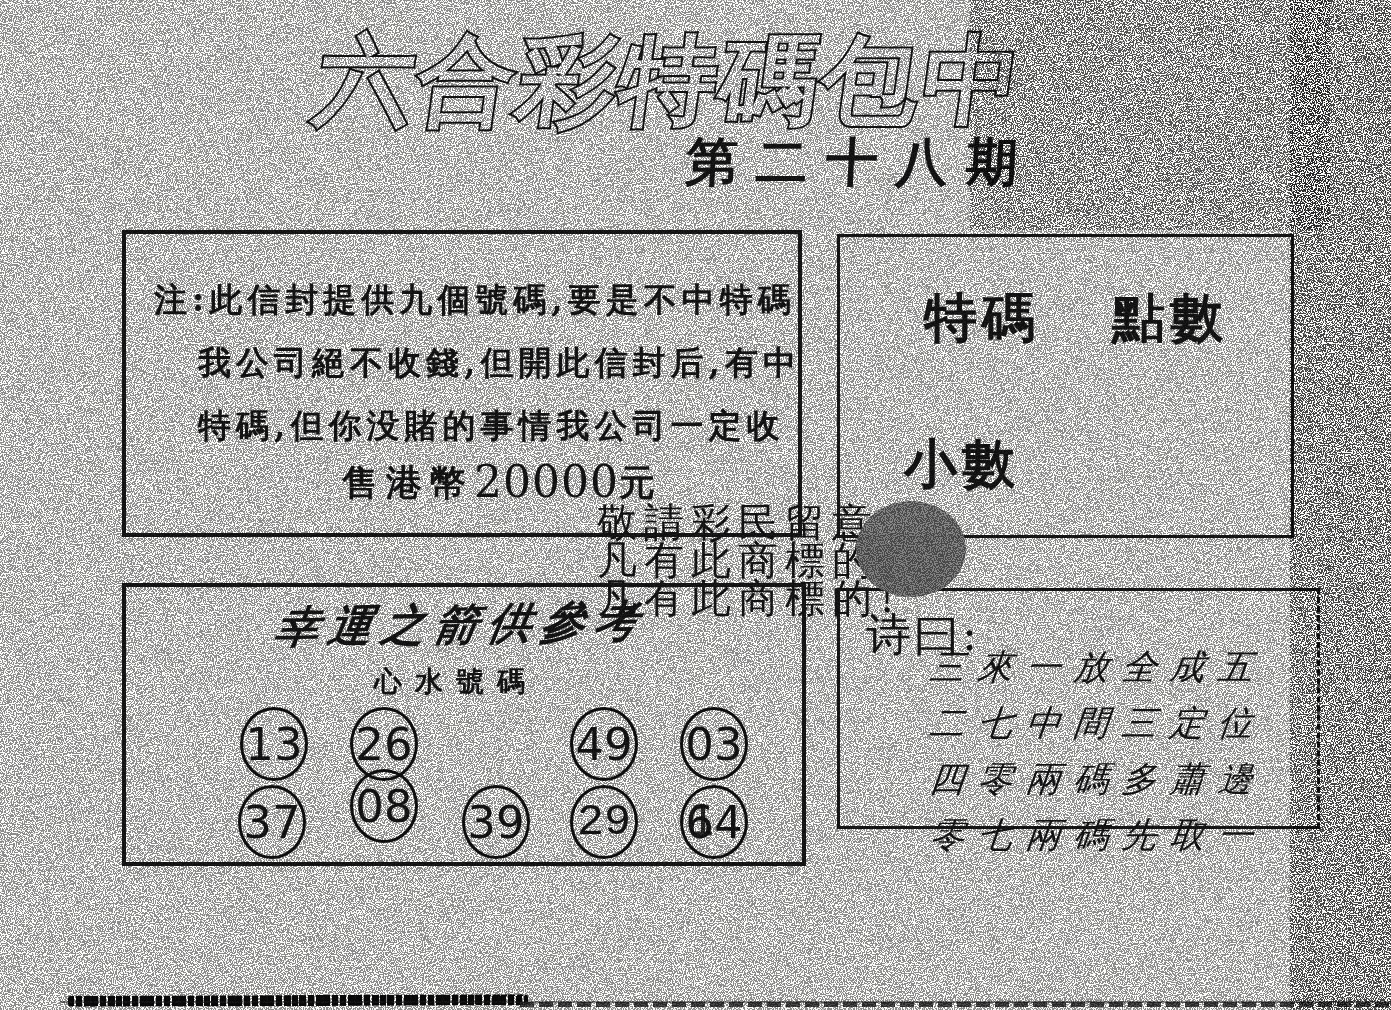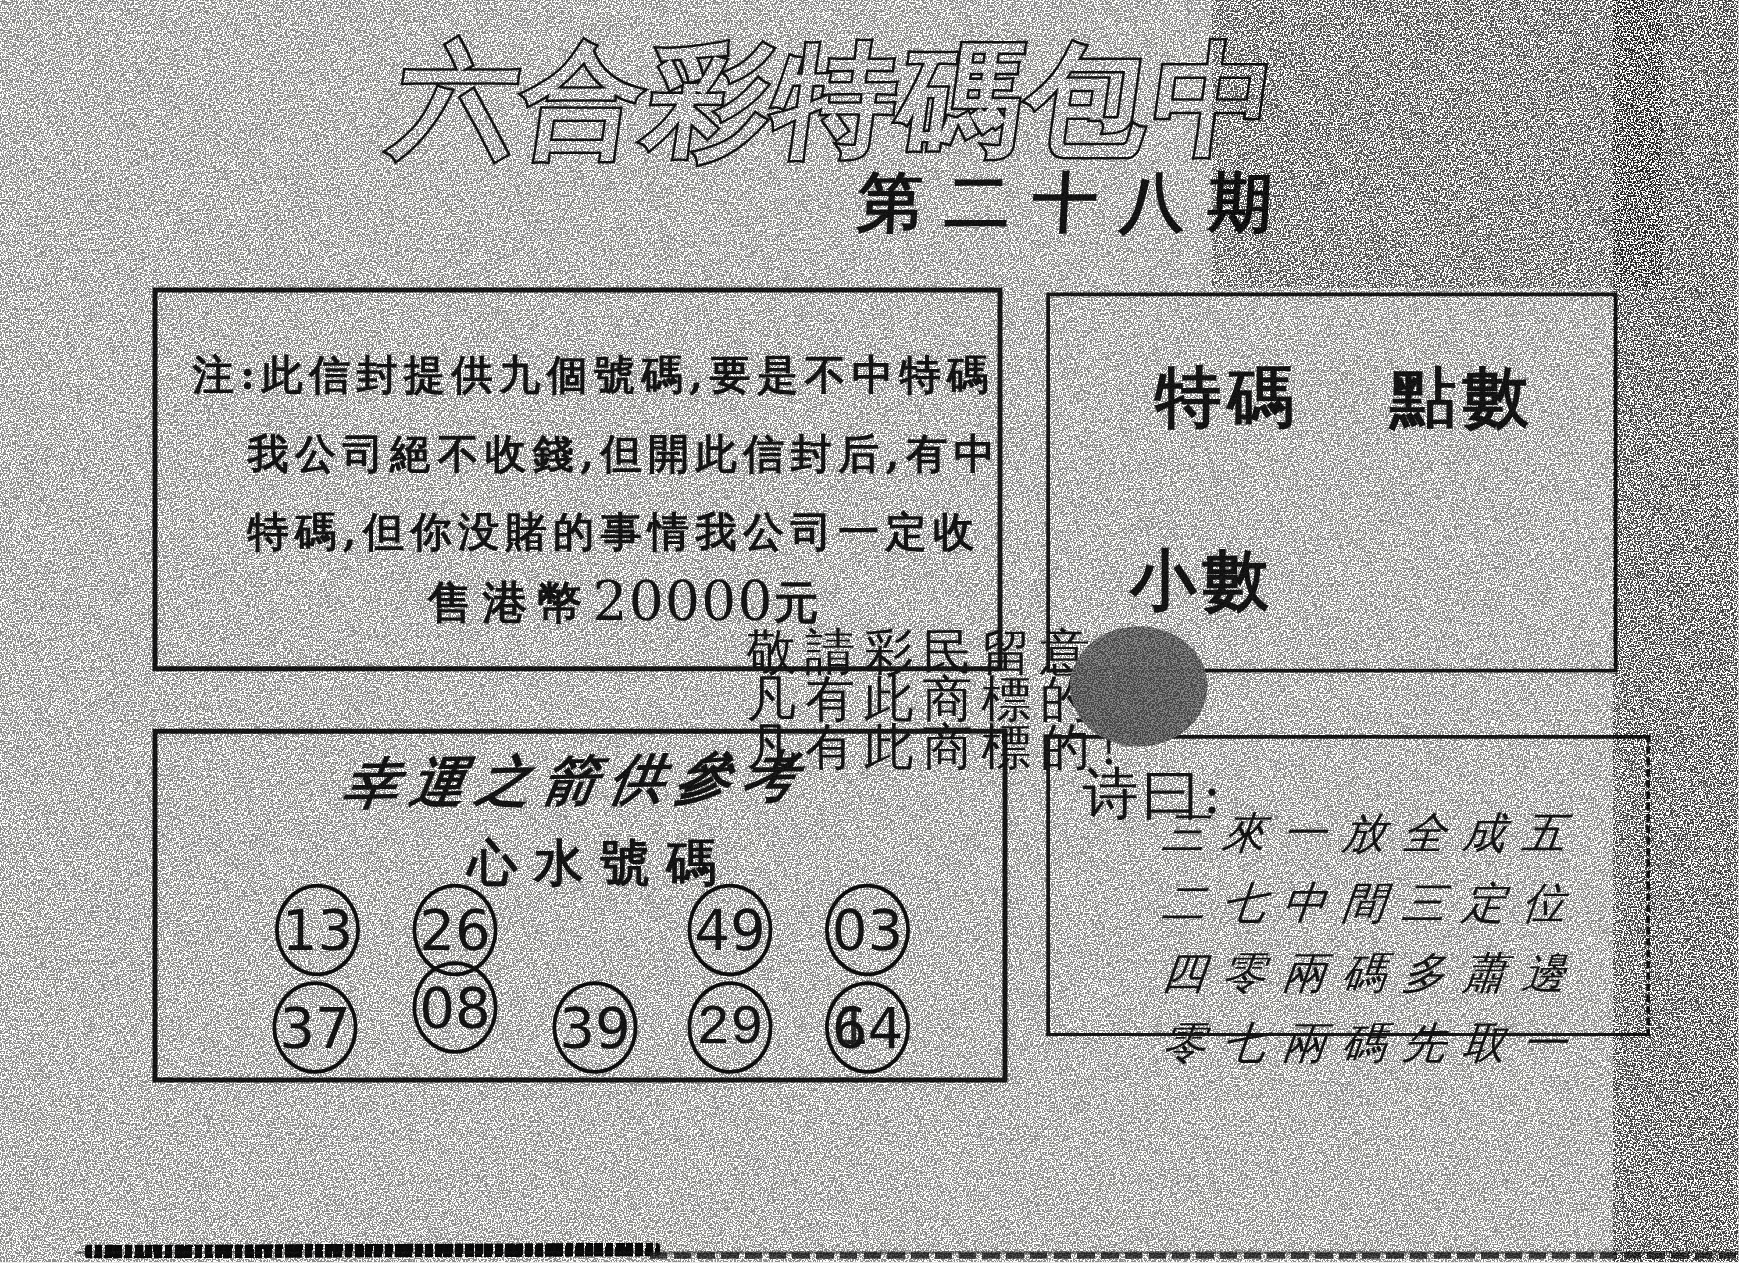--- a/index.html
+++ b/index.html
@@ -46,27 +46,27 @@
   
   .stamp{position:absolute;left:853px;top:499px;z-index:3;}
   
   .lucky-heading{
     position:absolute;left:150px;top:8px;white-space:nowrap;
     font-family:"DejaVu Serif",serif;font-style:italic;font-weight:600;
     font-size:44px;letter-spacing:9px;transform:skewX(-10deg) rotate(-1deg);
   }
   .lucky-sub{
     position:absolute;left:248px;top:76px;white-space:nowrap;
-    font-family:Liberation Sans, sans-serif;font-weight:bold;font-size:40px;letter-spacing:13px;
+    font-family:Liberation Sans, sans-serif;font-weight:bold;font-size:28px;letter-spacing:13px;
   }
   .ball{
     position:absolute;width:68px;height:74px;border:3.5px solid #141414;border-radius:50%;
     box-sizing:border-box;display:flex;align-items:center;justify-content:center;
     font-size:45px;font-weight:500;font-family:"DejaVu Sans",sans-serif;
-    white-space:nowrap;overflow:visible;background:transparent;
+    white-space:nowrap;overflow:visible;background:transparent;margin-left:20px;
   }
   .ball .ovl{
     position:absolute;left:6px;top:8px;font-size:42px;font-weight:500;opacity:.9;
   }
   
   .poem-heading{
     position:absolute;left:26px;top:14px;white-space:nowrap;
     font-family:"DejaVu Serif",serif;font-size:45px;letter-spacing:3px;
   }
   .poem-lines{position:absolute;left:90px;top:48px;}

